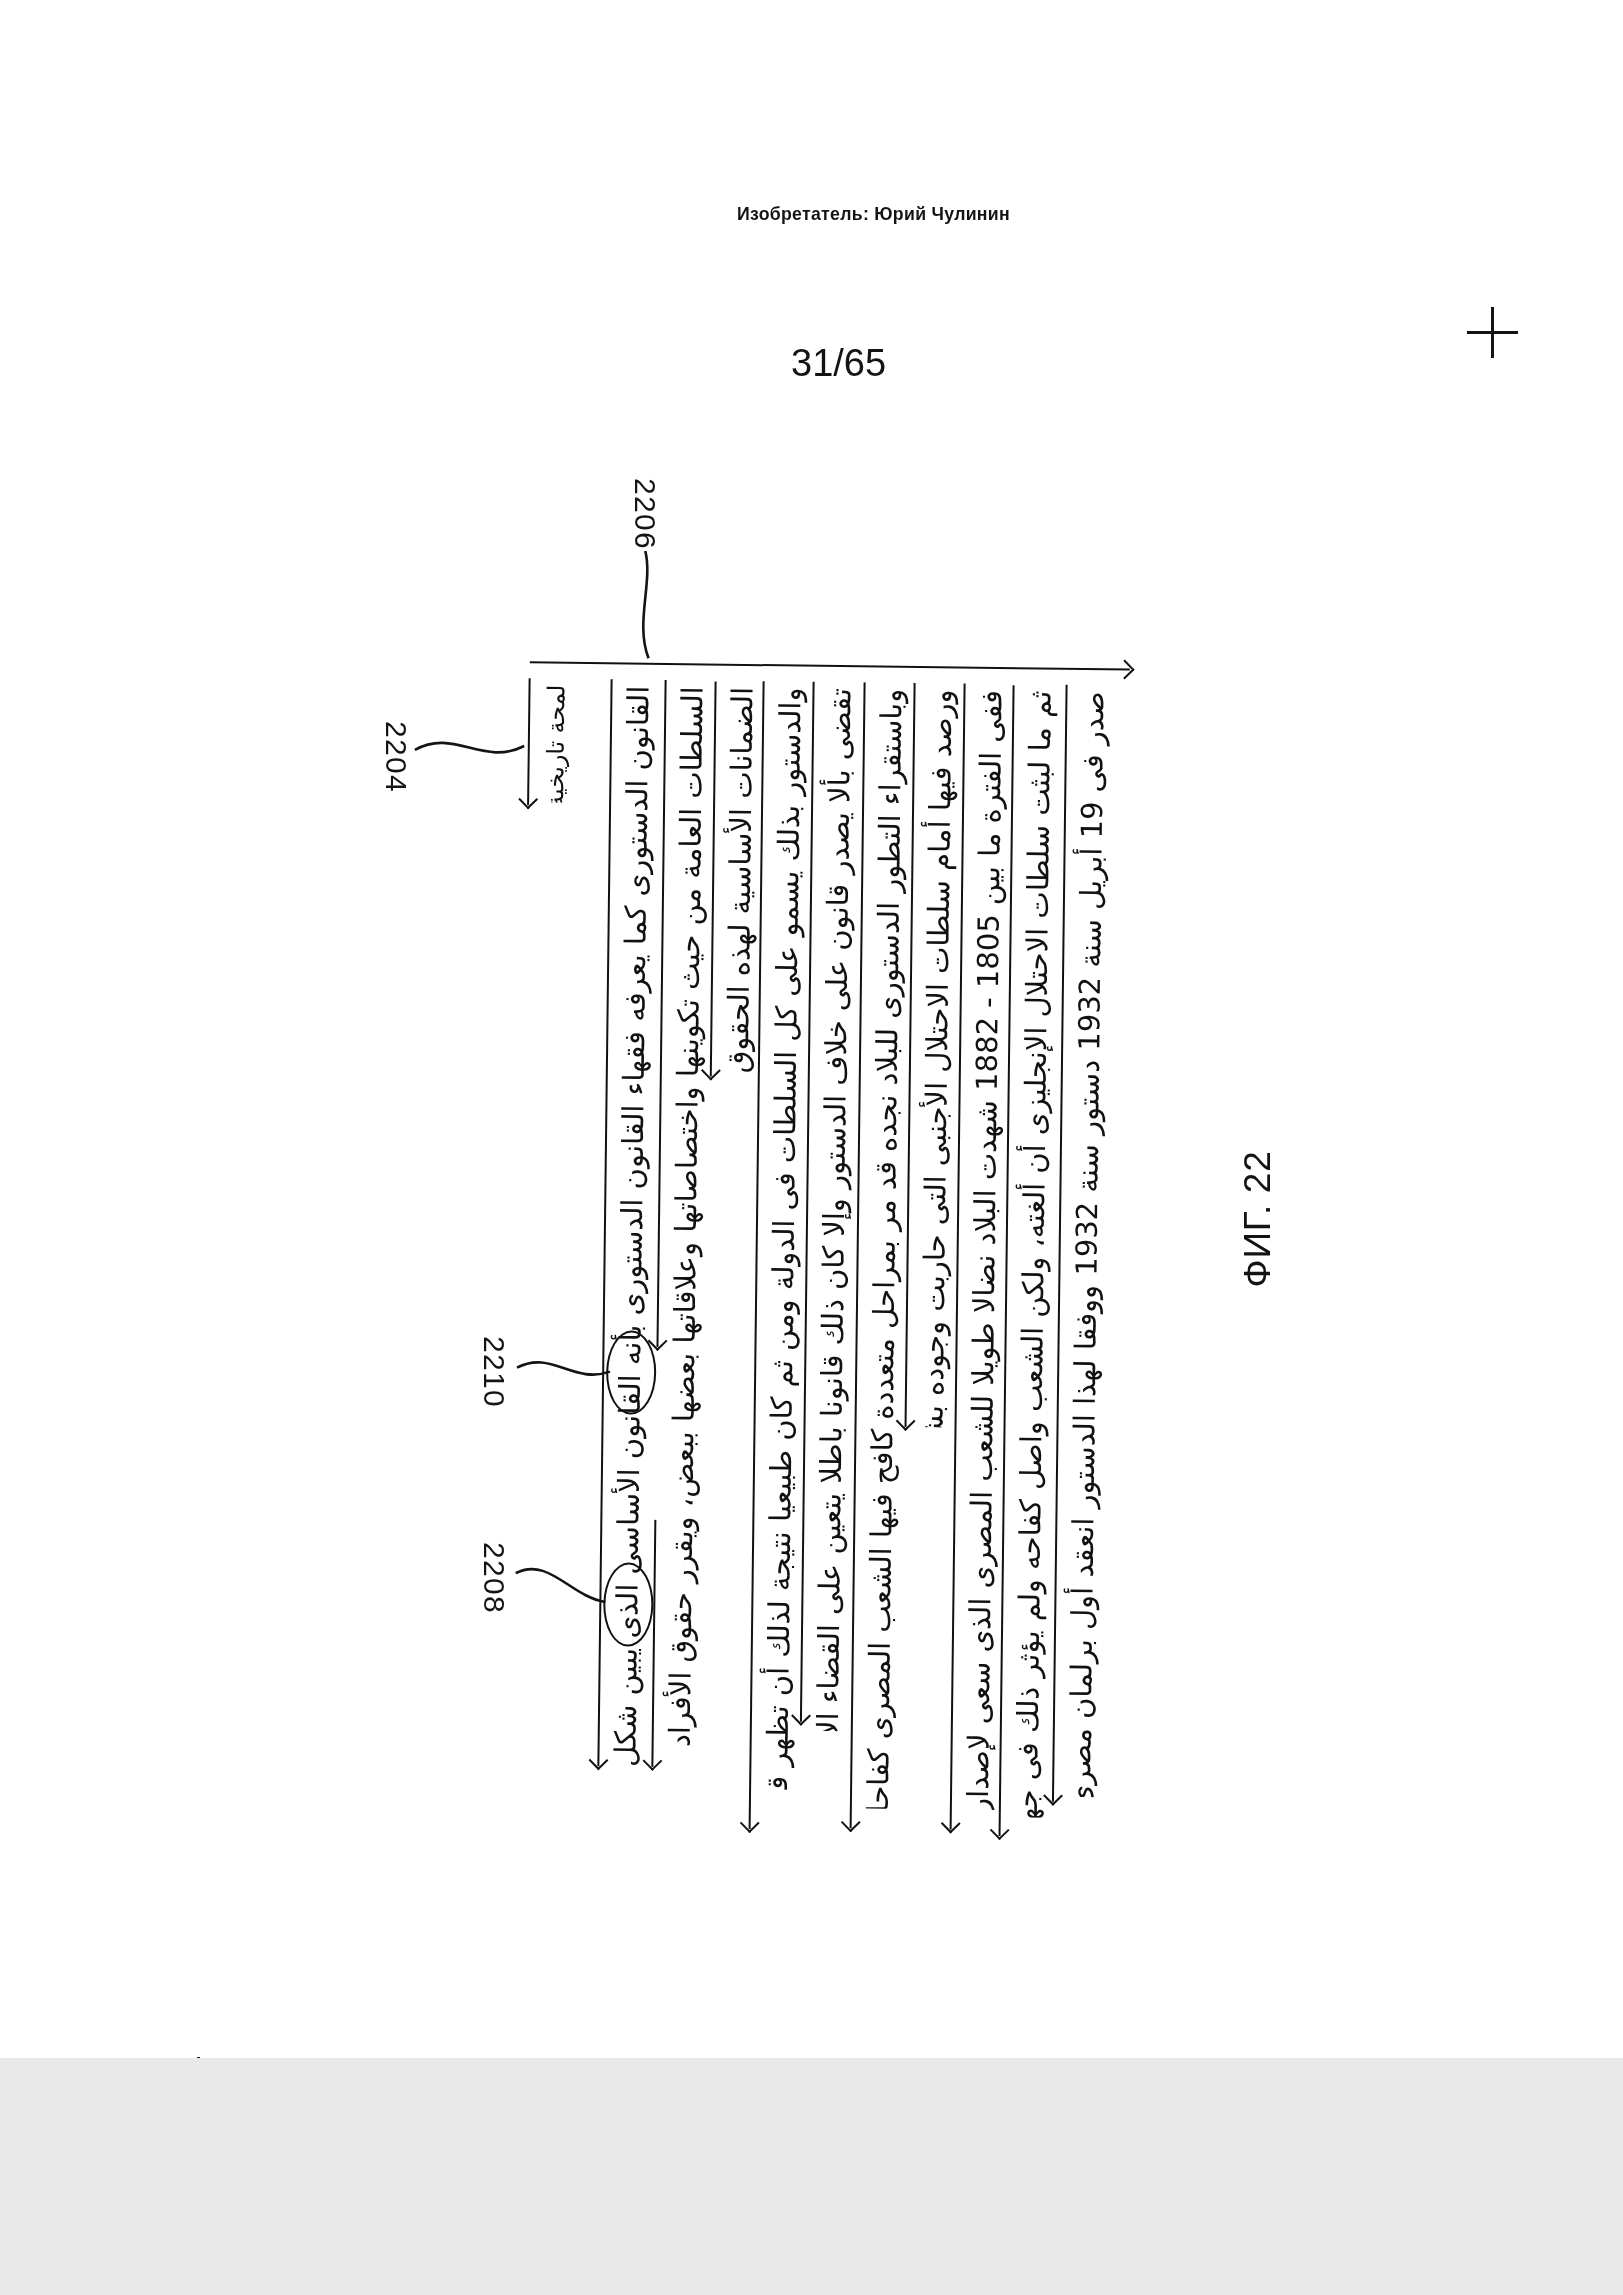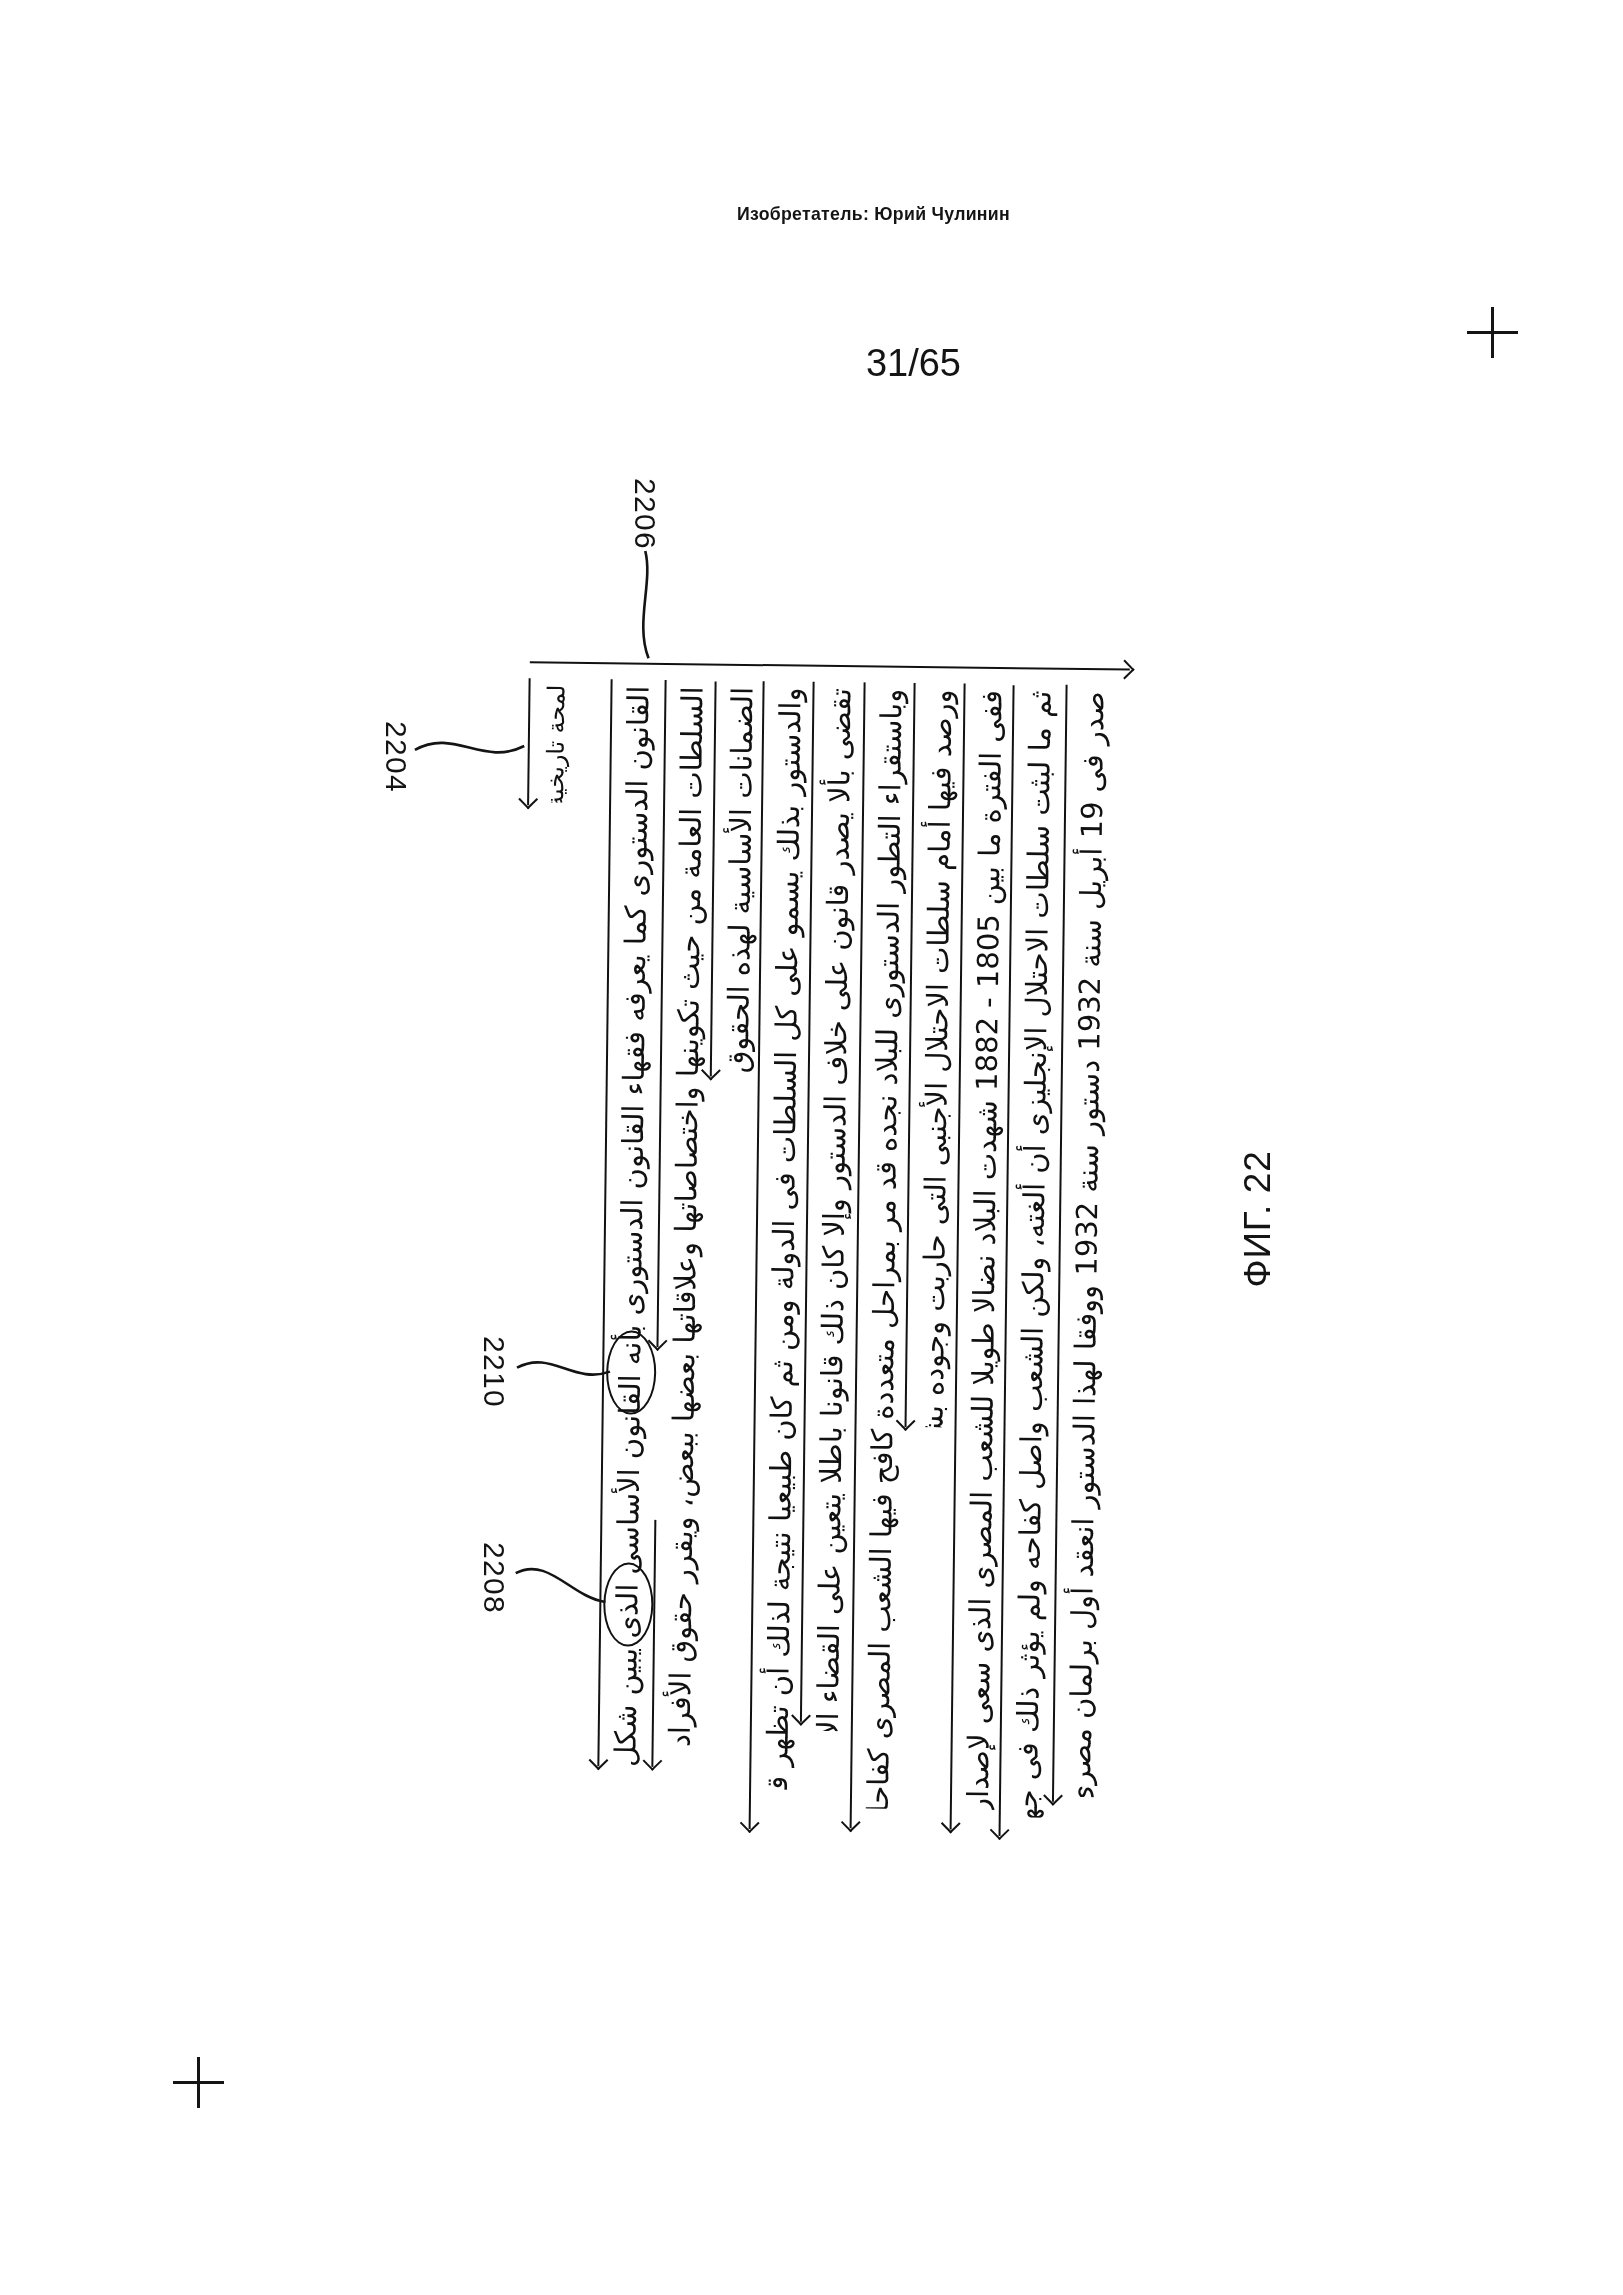--- a/index.html
+++ b/index.html
@@ -1,22 +1,22 @@
 <!DOCTYPE html>
 <html style="font-size:10.5px"><head>
 <meta charset="utf-8">
 <style>
   html,body{margin:0;padding:0;background:#e8e8e8;}
   #sheet{
-    position:relative;width:1623px;height:2295px;background:#ffffff;
+    position:relative;width:1623px;height:2058px;background:#ffffff;
     overflow:hidden;font-family:"Liberation Sans",sans-serif;color:#141414;
   }
   
   .inventor{position:absolute;left:737px;top:204px;font-size:17.7px;font-weight:bold;letter-spacing:0.3px;}
-  .pageno{position:absolute;left:791px;top:342px;width:170px;text-align:right;font-size:38px;}
+  .pageno{position:absolute;left:791px;top:342px;width:170px;text-align:left;font-size:38px;}
   .cross{position:absolute;width:51px;height:51px;}
   .cross .h{position:absolute;left:0;right:0;top:24px;height:2.6px;background:#141414;}
   .cross .v{position:absolute;top:0;bottom:0;left:24px;width:2.6px;background:#141414;}
   #cross-tr{left:1467px;top:307px;}
   #cross-bl{left:173px;top:2057px;}
   
   #scan{
     position:absolute;left:0;top:0;width:1231px;height:641px;
     transform-origin:0 0;
     transform:translate(499px,1876px) rotate(-89.3deg);

